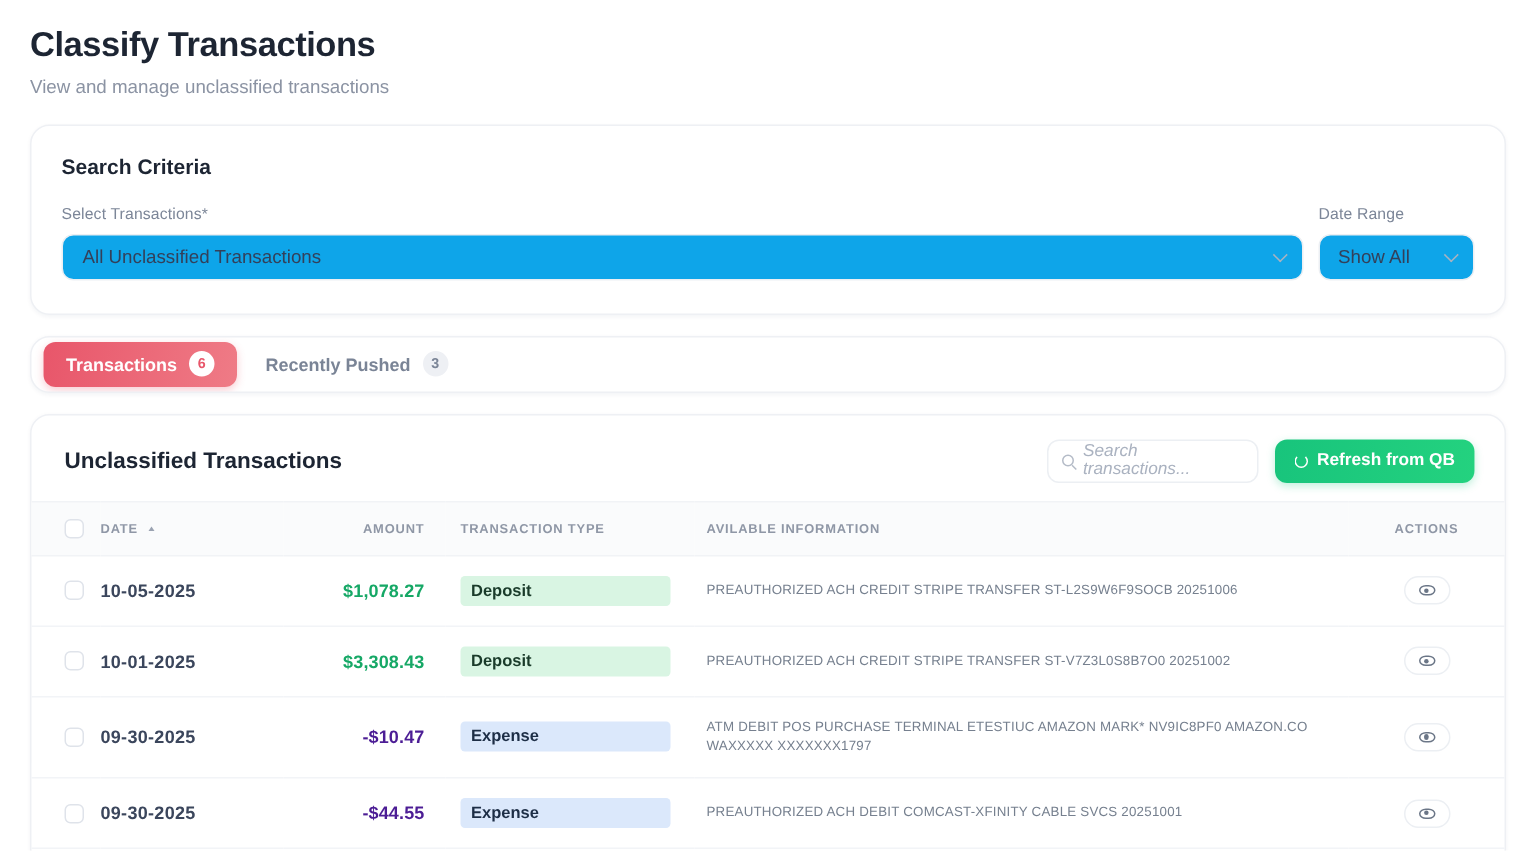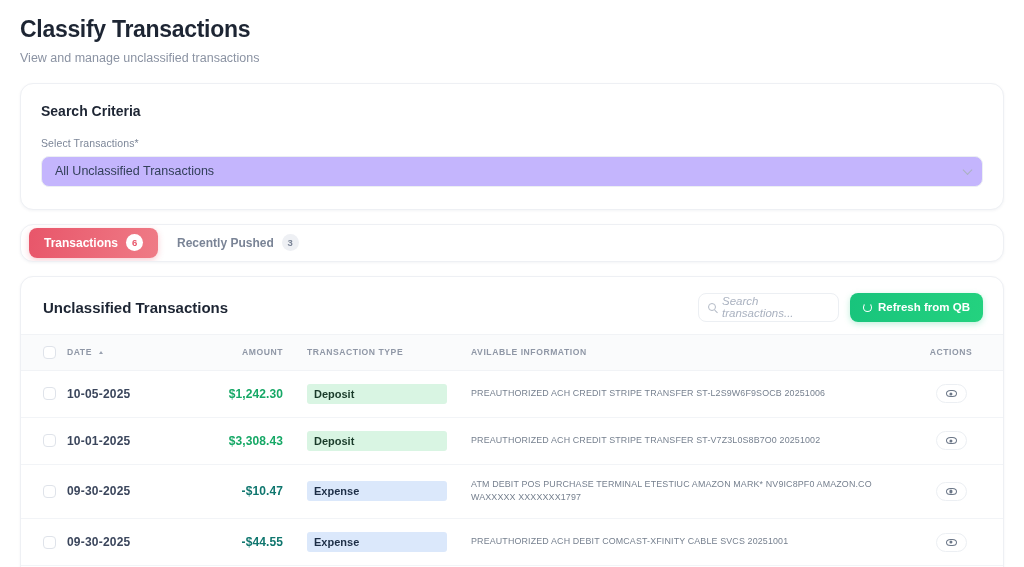--- a/index.html
+++ b/index.html
@@ -36,21 +36,21 @@
     display: flex; align-items: flex-end; gap: 10px; margin-top: 18px;
   }
   .field { display: flex; flex-direction: column; }
   .field.grow { flex: 1 1 auto; }
   .field-label {
     font-size: 10.5px; color: #7c8698; margin-bottom: 7px; letter-spacing: .1px;
   }
   .select {
     position: relative;
     height: 31px;
-    background: #c4b5fd;
+    background: #0ea5e9;
     border: 1px solid #eceff3;
     border-radius: 8px;
     display: flex; align-items: center;
     padding: 0 30px 0 13px;
     font-size: 12.5px; color: #33405a;
   }
   .select.narrow { width: 104px; padding-left: 12px; }
   .chev {
     position: absolute; right: 11px; top: 50%;
     width: 7px; height: 7px;
@@ -152,21 +152,21 @@
     border-bottom: 1px solid #f2f4f7;
     vertical-align: middle;
     font-size: 11.5px;
   }
   .cell-date { font-size: 12px; font-weight: 600; color: #3b465c; letter-spacing: .2px; }
   .cell-amt {
     text-align: right; padding-right: 14px;
     font-size: 12px; font-weight: 700; letter-spacing: .1px;
   }
   .amt-pos { color: #16a866; }
-  .amt-neg { color: #0f766e; }
+  .amt-neg { color: #4c1d95; }
 
   .type-pill {
     display: block; width: 100%;
     padding: 4px 7px; border-radius: 3px;
     font-size: 11px; font-weight: 700;
   }
   .pill-deposit { background: #d9f5e3; color: #1a3b2a; }
   .pill-expense { background: #dbe8fb; color: #1d2e46; }
 
   .cell-info {
@@ -222,20 +222,27 @@
     <div class="criteria-row">
 
       <div class="field grow">
         <div class="field-label">Select Transactions*</div>
         <div class="select">
           <span>All Unclassified Transactions</span>
           <span class="chev"></span>
         </div>
       </div>
 
+      <div class="field">
+        <div class="field-label">Date Range</div>
+        <div class="select narrow">
+          <span>Show All</span>
+          <span class="chev"></span>
+        </div>
+      </div>
 
     </div>
   </div>
 
   <div class="card tabs-card">
     <div class="tab active">
       <span>Transactions</span>
       <span class="badge">6</span>
     </div>
     <div class="tab">
@@ -288,21 +295,21 @@
           </th>
         </tr>
       </thead>
       <tbody>
 
         <tr>
           <td>
               <div class="cbox"></div>
             </td>
           <td class="cell-date">10-05-2025</td>
-          <td class="cell-amt amt-pos">$1,242.30</td>
+          <td class="cell-amt amt-pos">$1,078.27</td>
           <td style="padding-left:10px;padding-right:16px;">
             <span class="type-pill pill-deposit">Deposit</span>
           </td>
           <td class="cell-info">PREAUTHORIZED ACH CREDIT STRIPE TRANSFER ST-L2S9W6F9SOCB 20251006</td>
           <td class="act-cell">
             <span class="eye-btn">
               <span class="eye"></span>
             </span>
           </td>
         </tr>

